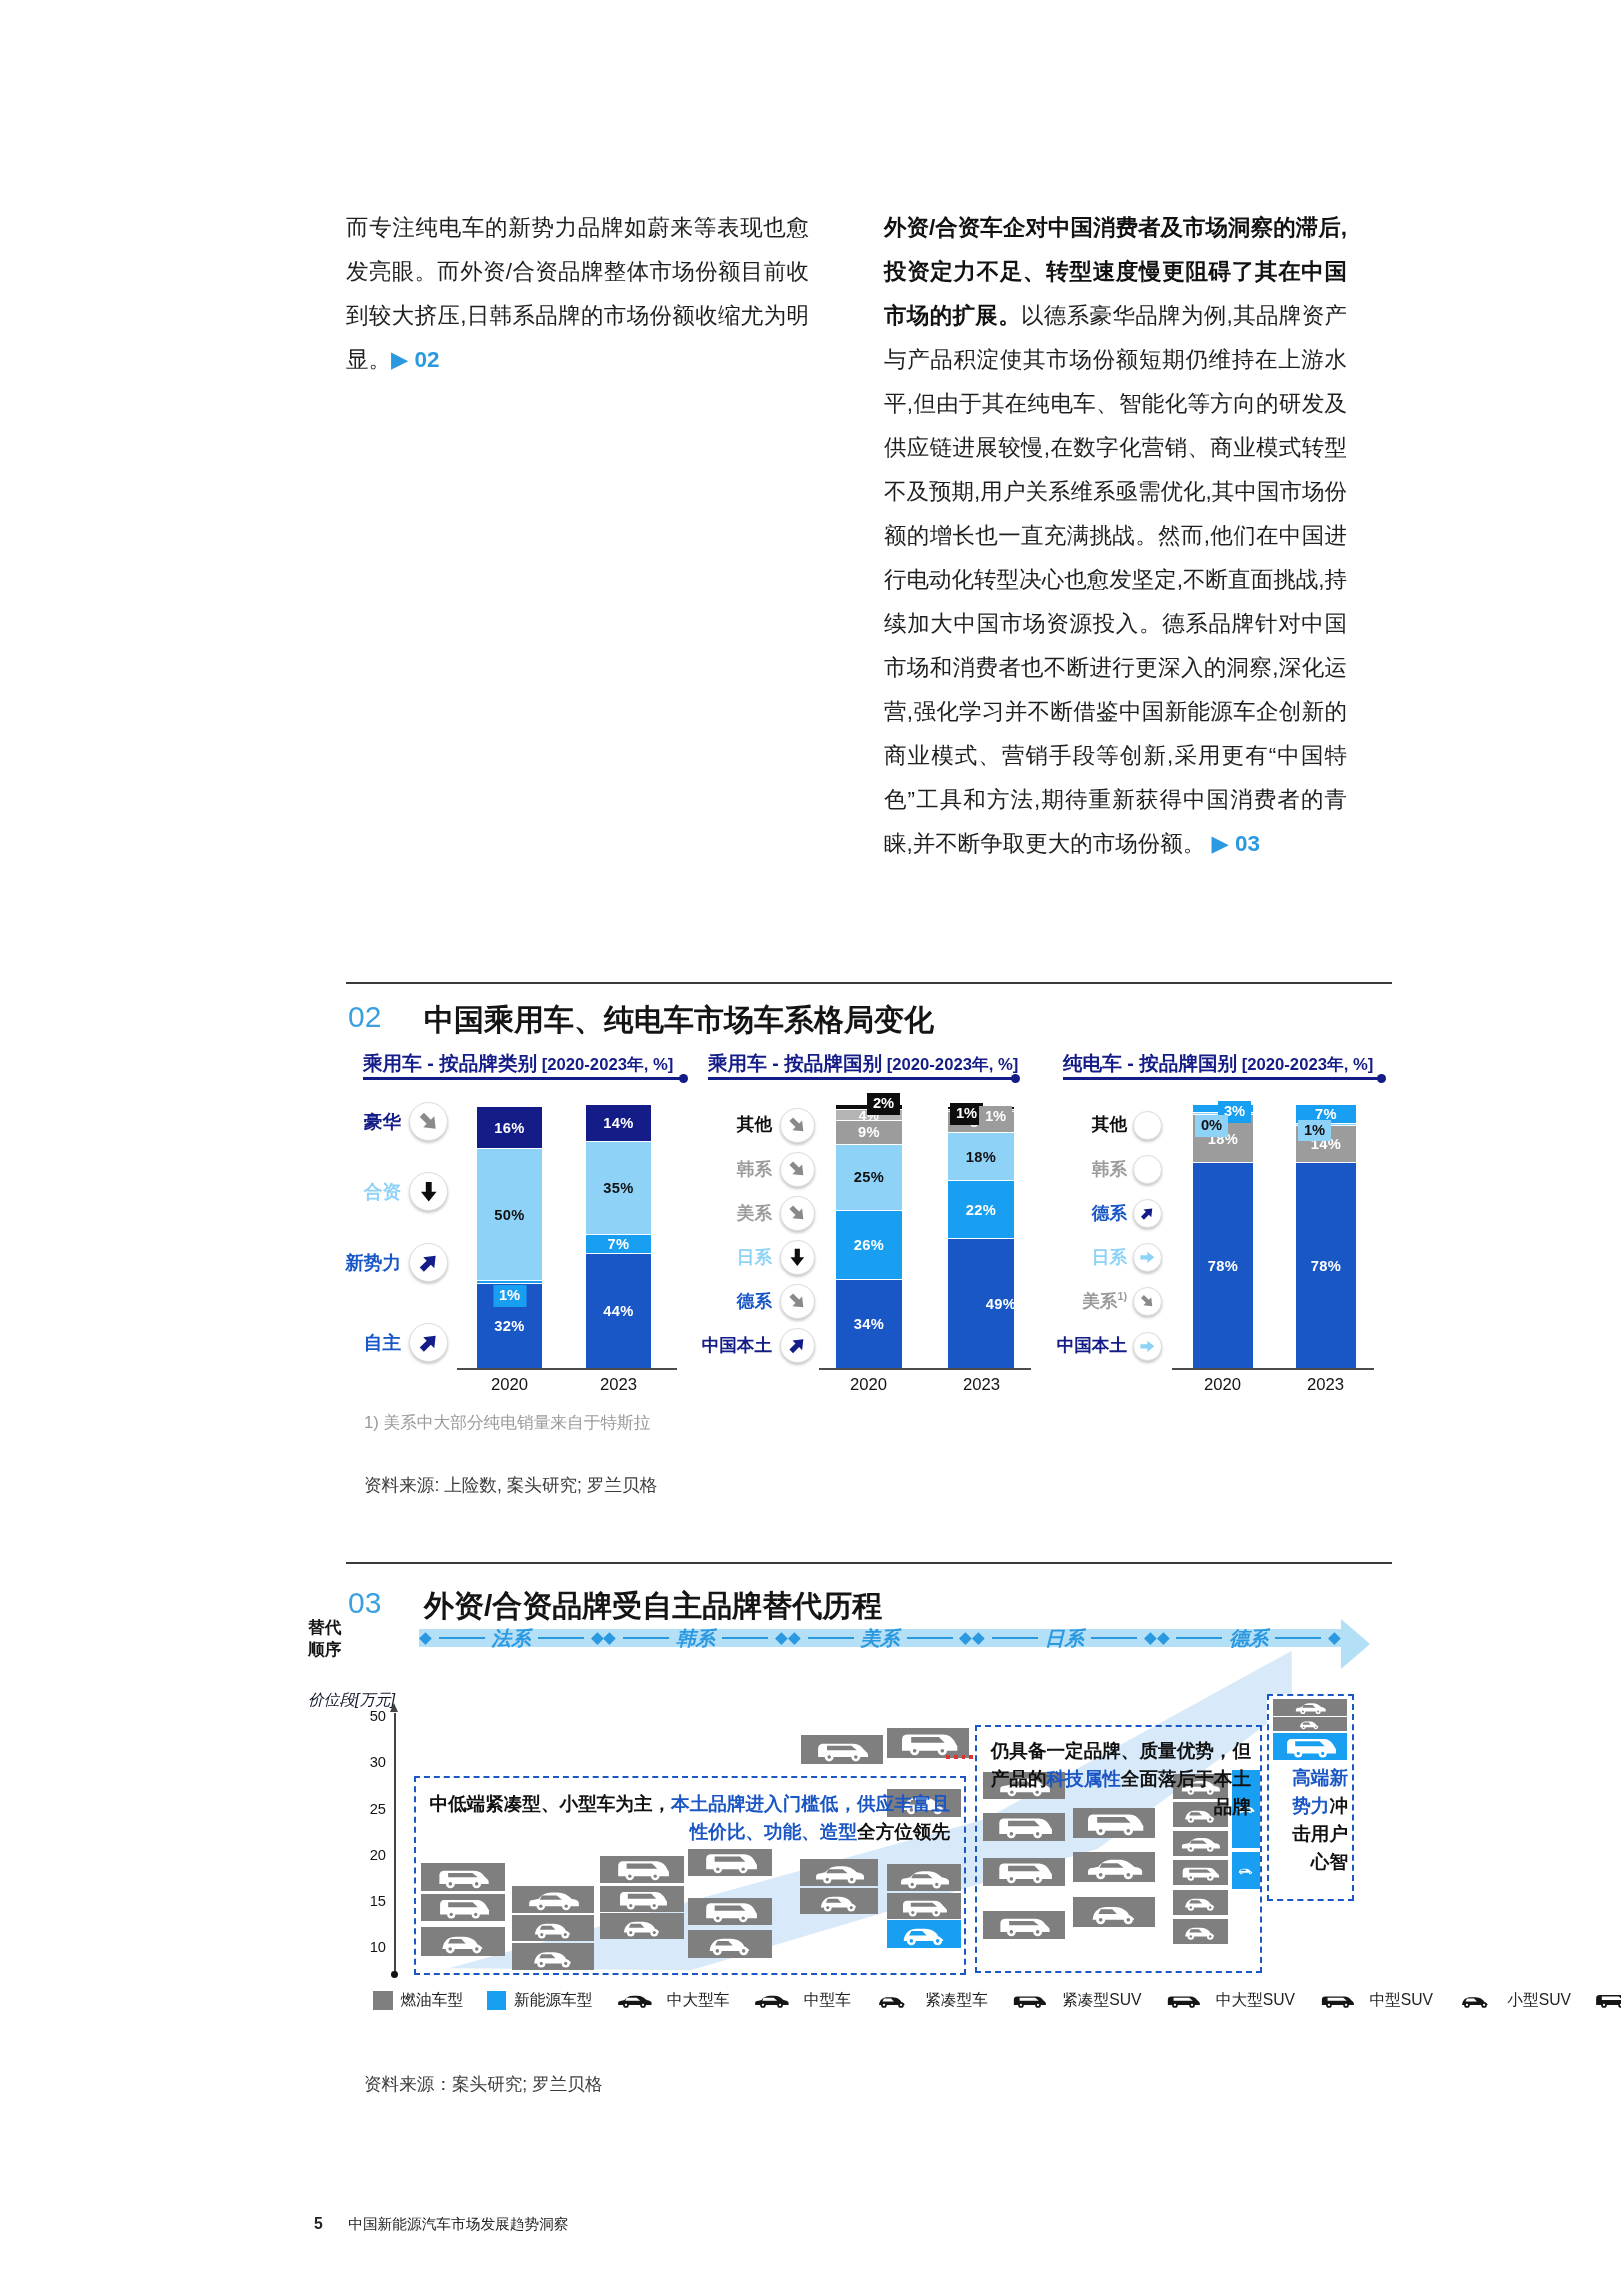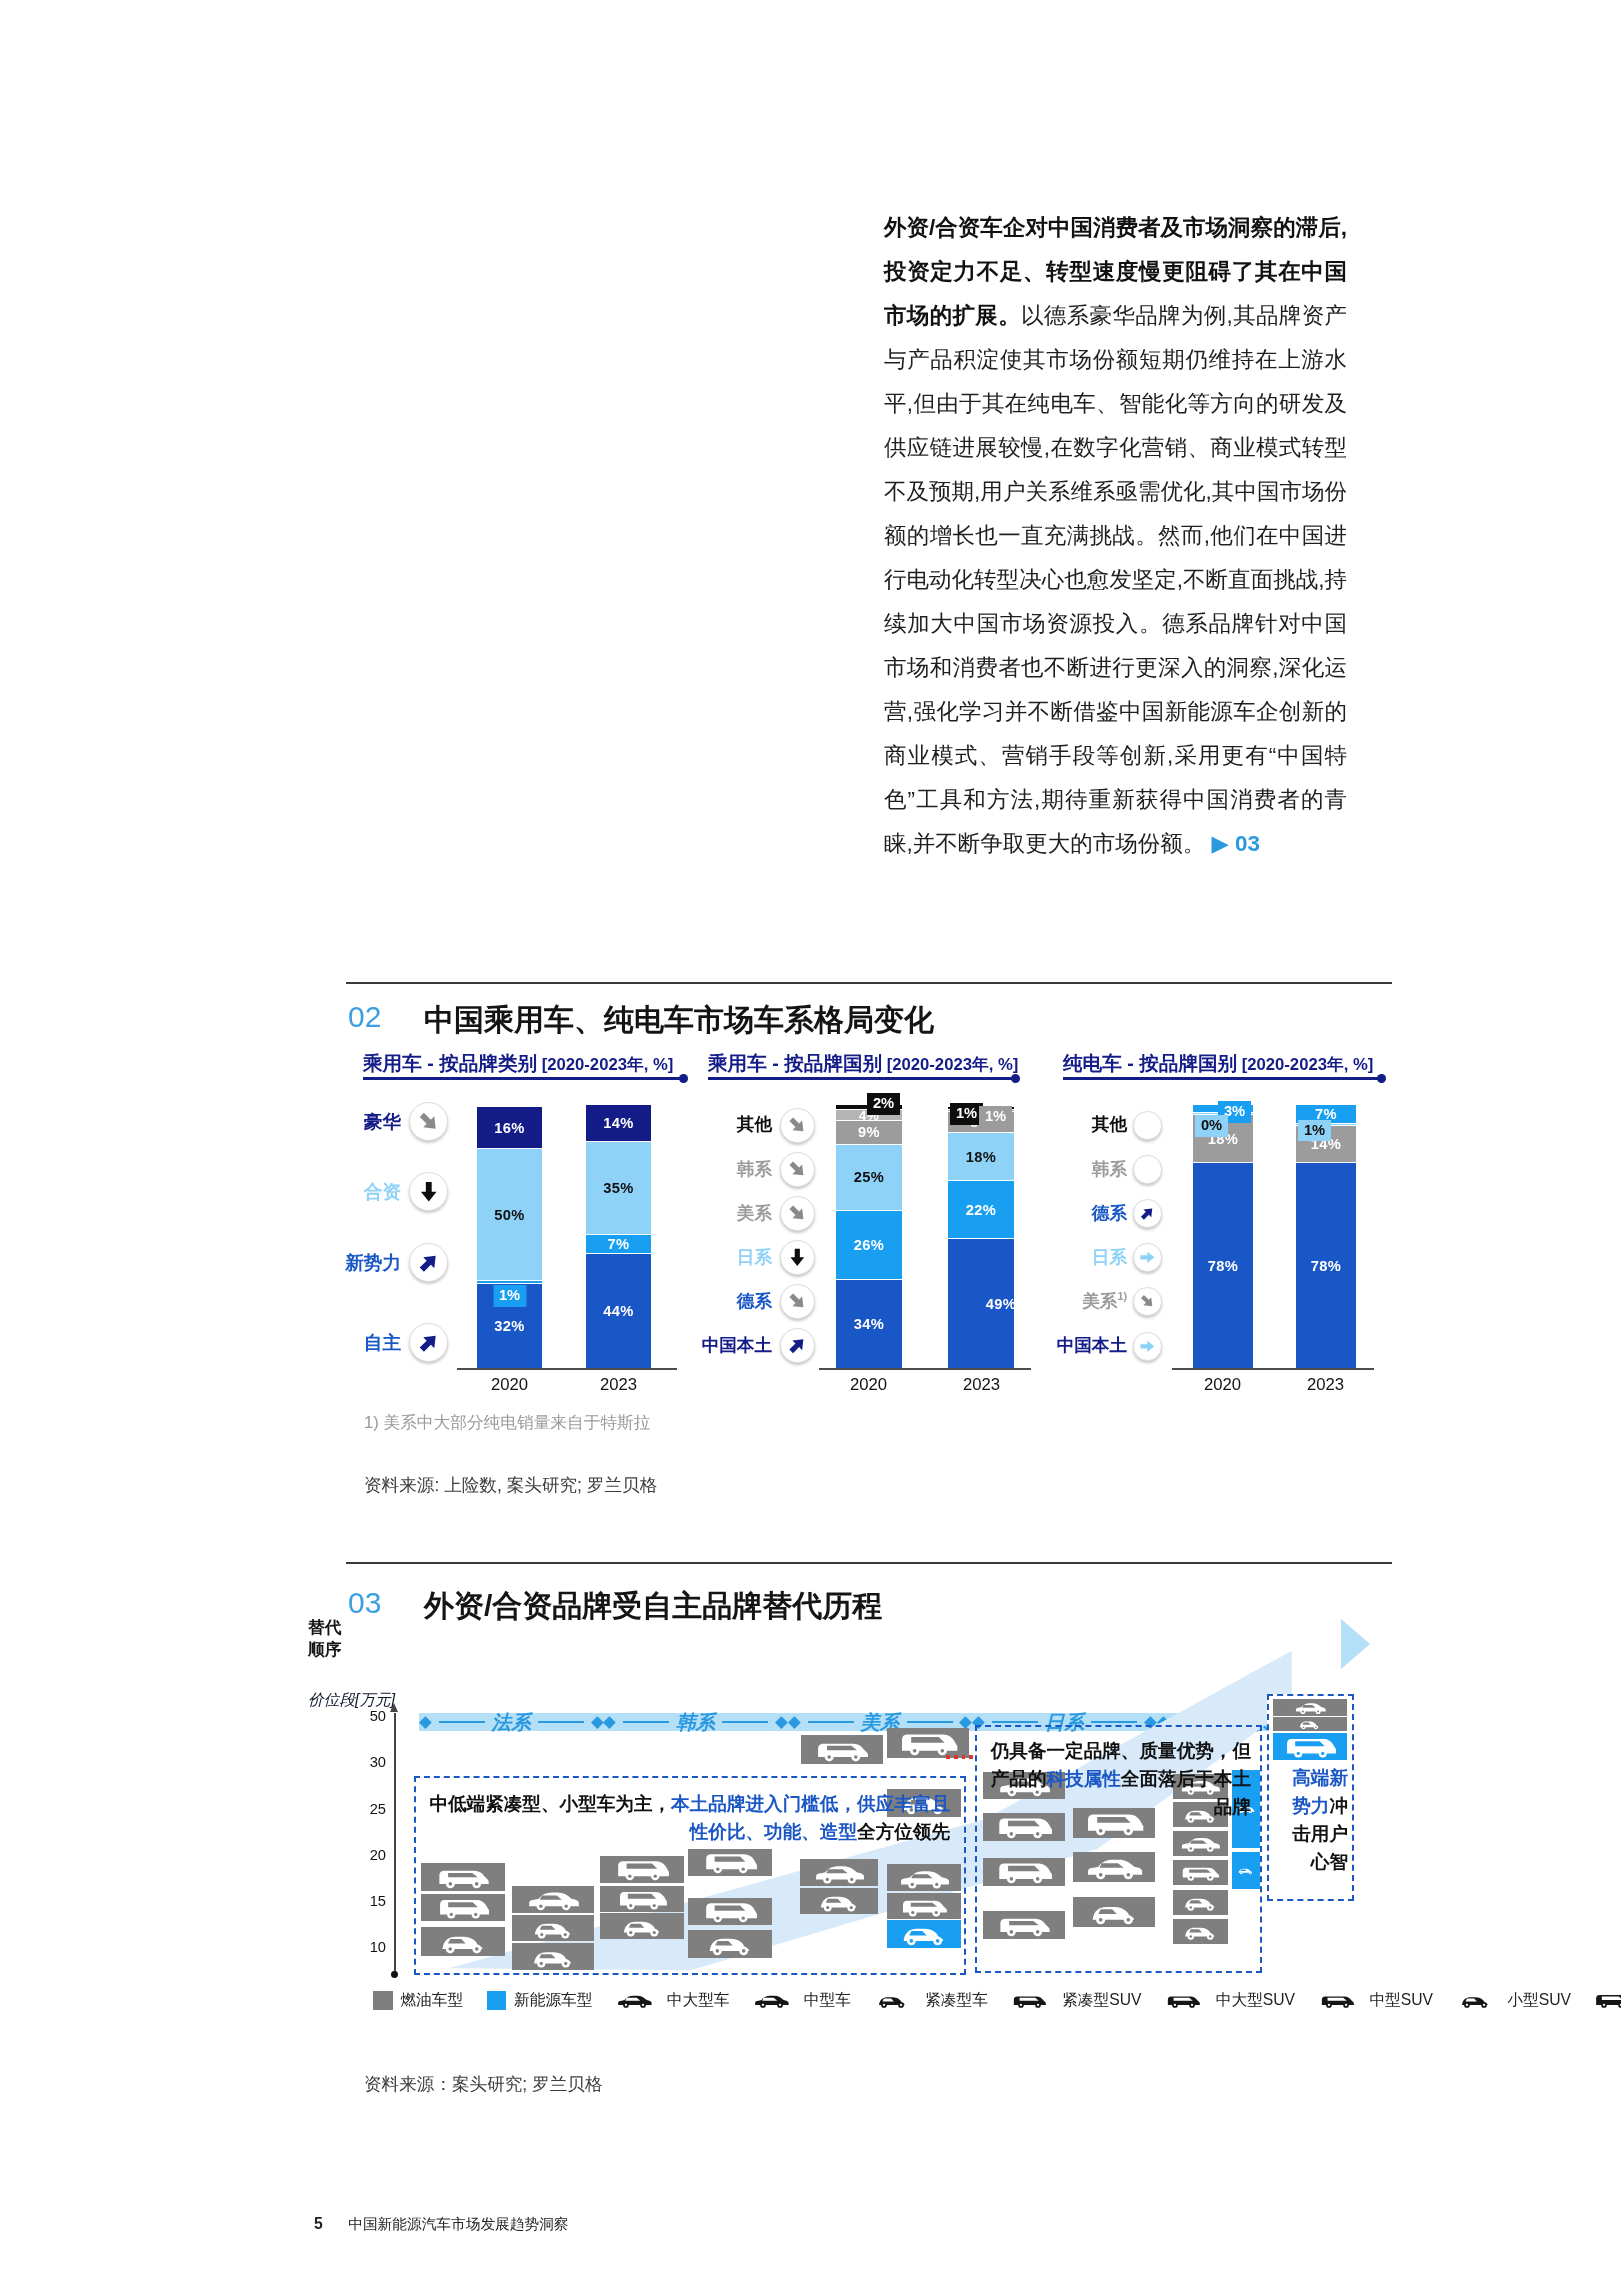--- a/index.html
+++ b/index.html
@@ -57,20 +57,21 @@
   .leg3 svg{margin-right:6.9px;}
   .footer{position:absolute;display:flex;align-items:baseline;font-size:14.7px;color:#222;}
   .footer .no{font-weight:700;font-size:15.7px;margin-right:25.5px;}
 </style>
 </head>
 <body>
 
 <div class="page">
 
   <div class="col" style="left:346px;">
+    <p><span>而专注纯电车的新势力品牌如蔚来等表现也愈发亮眼。而外资/合资品牌整体市场份额目前收到较大挤压,日韩系品牌的市场份额收缩尤为明显。</span><span class="ref">▶ 02</span></p>
   </div>
   <div class="col" style="left:884px;">
     <p><span class="lead">外资/合资车企对中国消费者及市场洞察的滞后,投资定力不足、转型速度慢更阻碍了其在中国市场的扩展。</span><span>以德系豪华品牌为例,其品牌资产与产品积淀使其市场份额短期仍维持在上游水平,但由于其在纯电车、智能化等方向的研发及供应链进展较慢,在数字化营销、商业模式转型不及预期,用户关系维系亟需优化,其中国市场份额的增长也一直充满挑战。然而,他们在中国进行电动化转型决心也愈发坚定,不断直面挑战,持续加大中国市场资源投入。德系品牌针对中国市场和消费者也不断进行更深入的洞察,深化运营,强化学习并不断借鉴中国新能源车企创新的商业模式、营销手段等创新,采用更有“中国特色”工具和方法,期待重新获得中国消费者的青睐,并不断争取更大的市场份额。</span> <span class="ref">▶ 03</span></p>
   </div>
 
   <div class="rule" style="left:346px;top:982px;width:1046px;"></div>
   <div class="sec-no" style="left:348px;top:1000px;">02</div>
   <div class="sec-title" style="left:424px;top:1000px;">中国乘用车、纯电车市场车系格局变化</div>
   <div id="charts02">
       <div class="subhead" style="left: 363px; top: 1050px;"><span class="m">乘用车 - 按品牌类别</span> <span class="r">[2020-2023年, %]</span></div>
@@ -273,21 +274,21 @@
   <div class="src" style="left:364px;top:1457px;">资料来源: 上险数, 案头研究; 罗兰贝格</div>
 
   <div class="rule" style="left:346px;top:1562px;width:1046px;"></div>
   <div class="sec-no" style="left:348px;top:1586px;">03</div>
   <div class="sec-title" style="left:424px;top:1586px;">外资/合资品牌受自主品牌替代历程</div>
   <div id="diagram03">
       <div class="two-line" style="left: 308px; top: 1617px; width: 51px;">
         <div>替代</div>
         <div>顺序</div>
       </div>
-      <div class="band" style="left: 419px; top: 1713px; width: 922px; height: 18px;">
+      <div class="band" style="left: 419px; top: 1629px; width: 922px; height: 18px;">
         <div class="segb">
           <span class="dia"></span>
           <span class="ln"></span>
           <span class="bl">法系</span>
           <span class="ln"></span>
           <span class="dia"></span>
         </div>
         <div class="segb">
           <span class="dia"></span>
           <span class="ln"></span>

